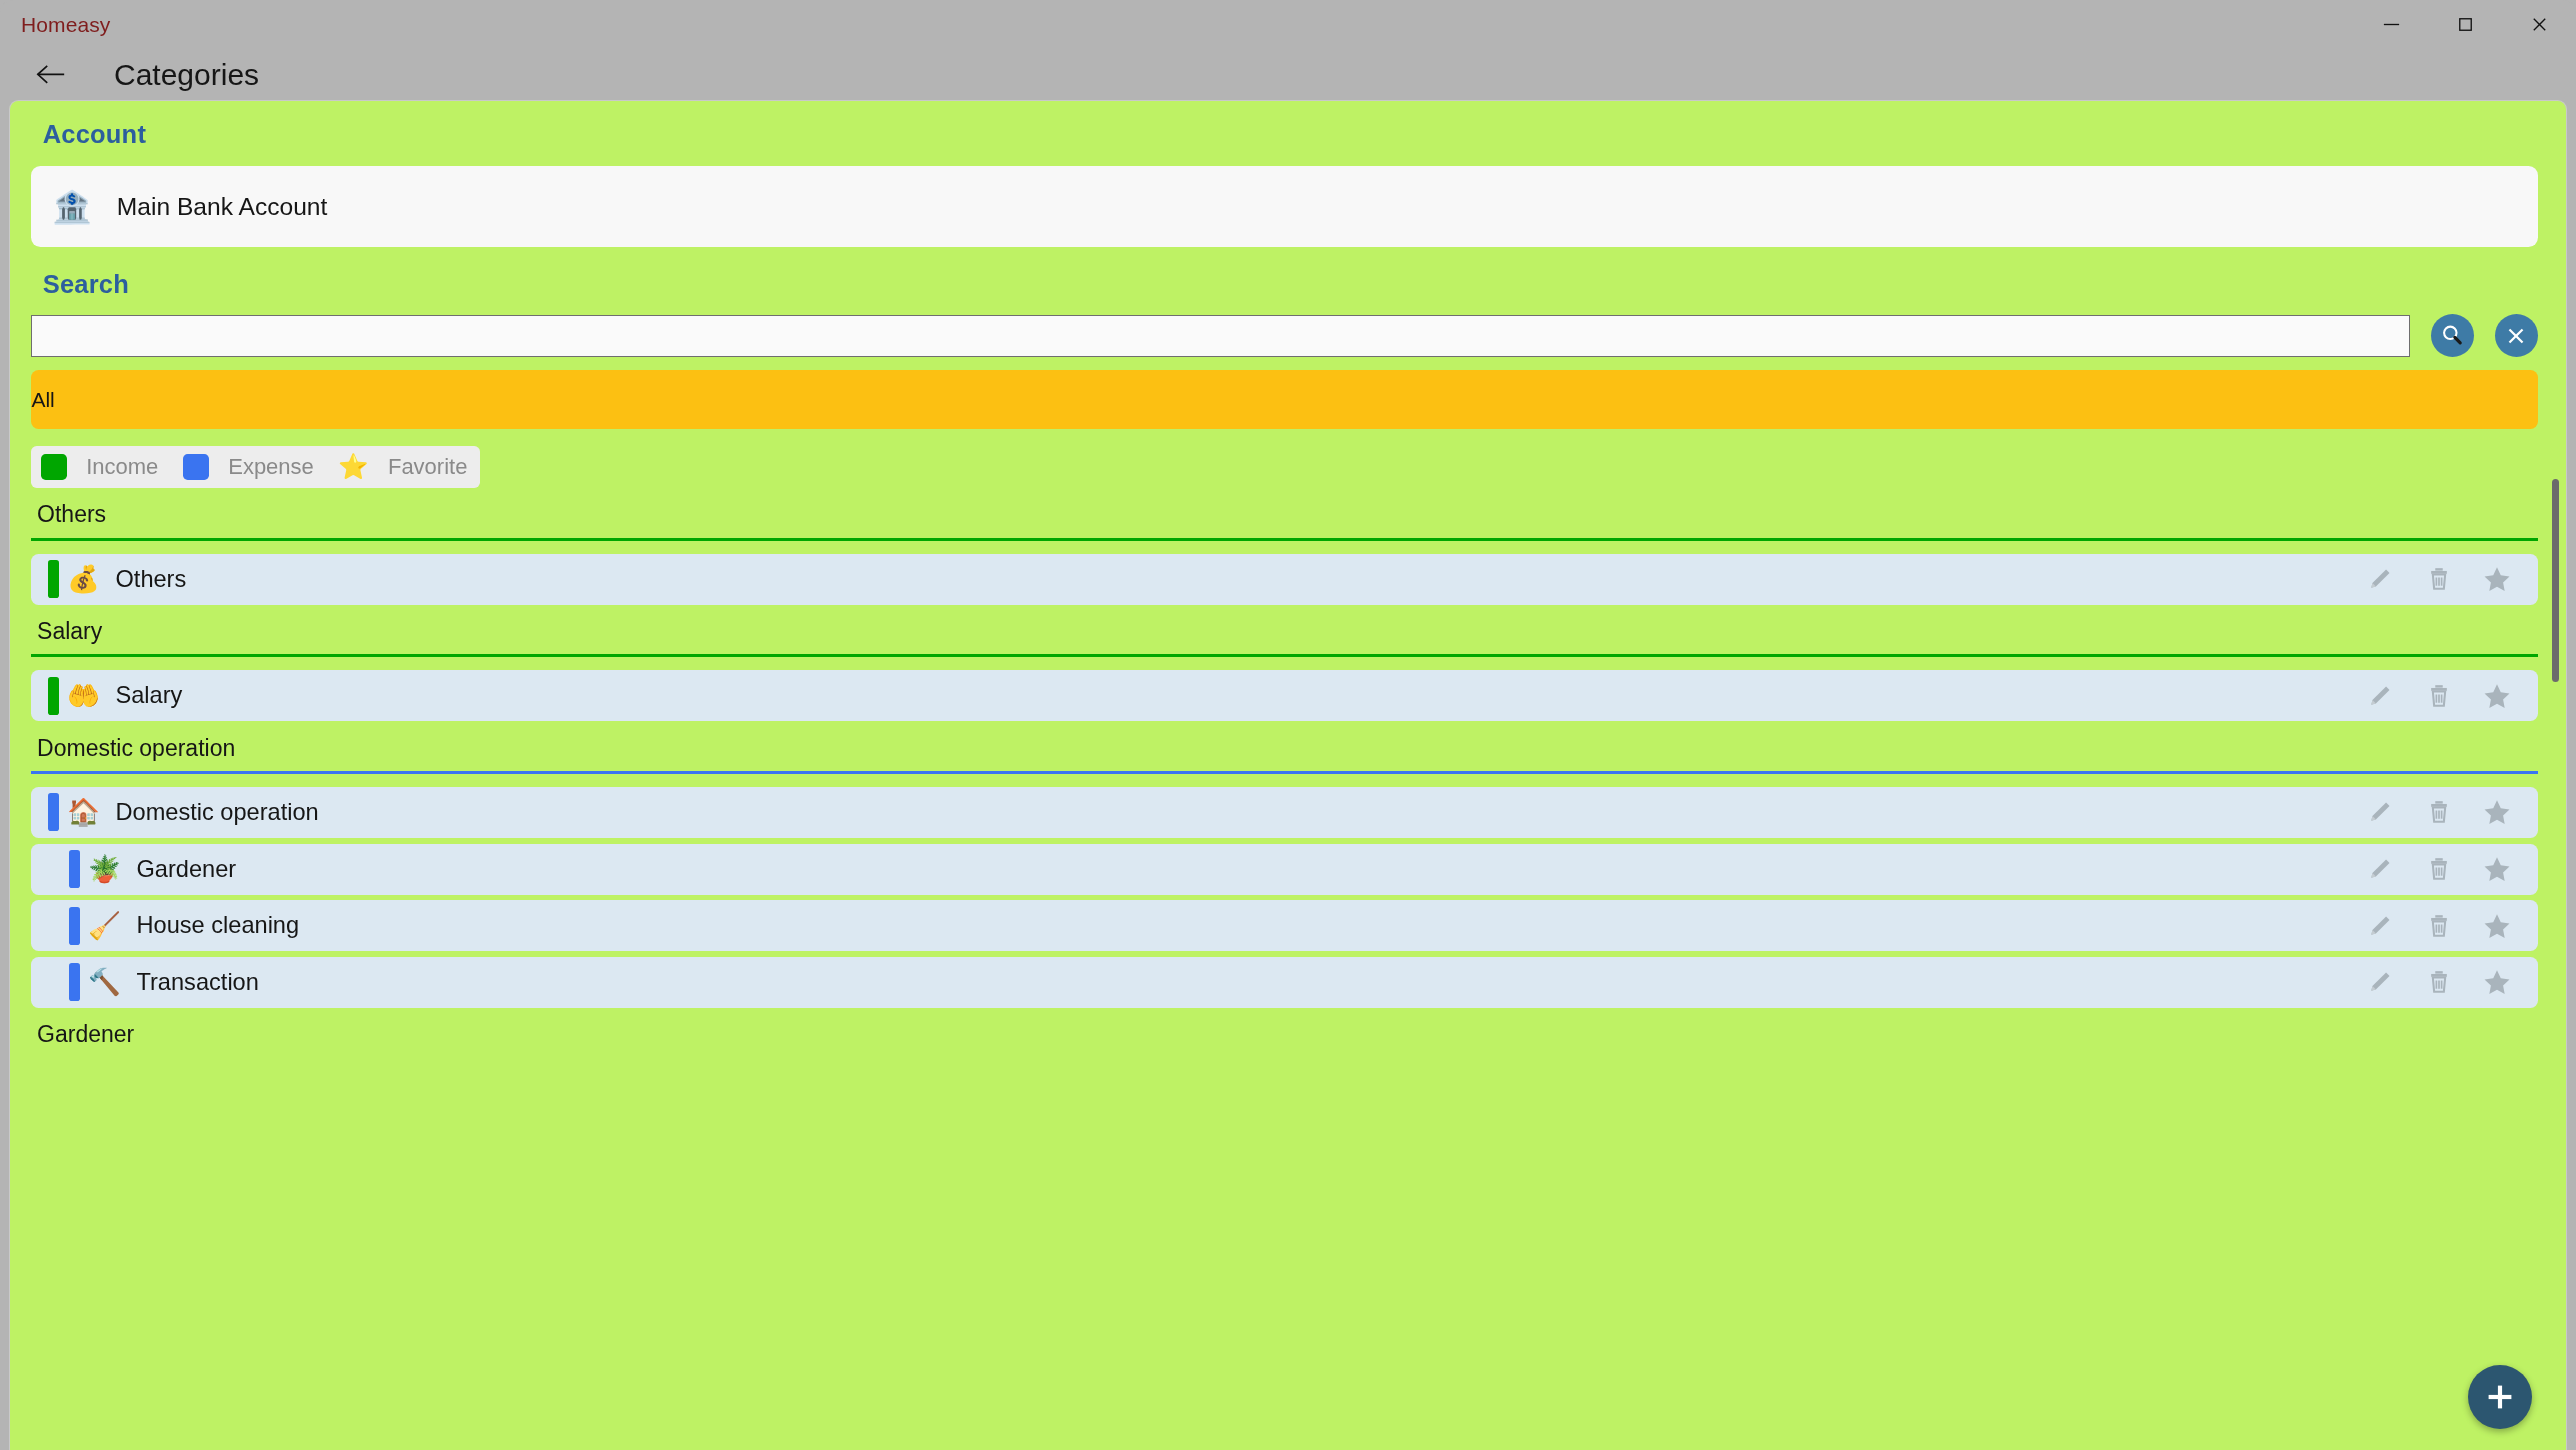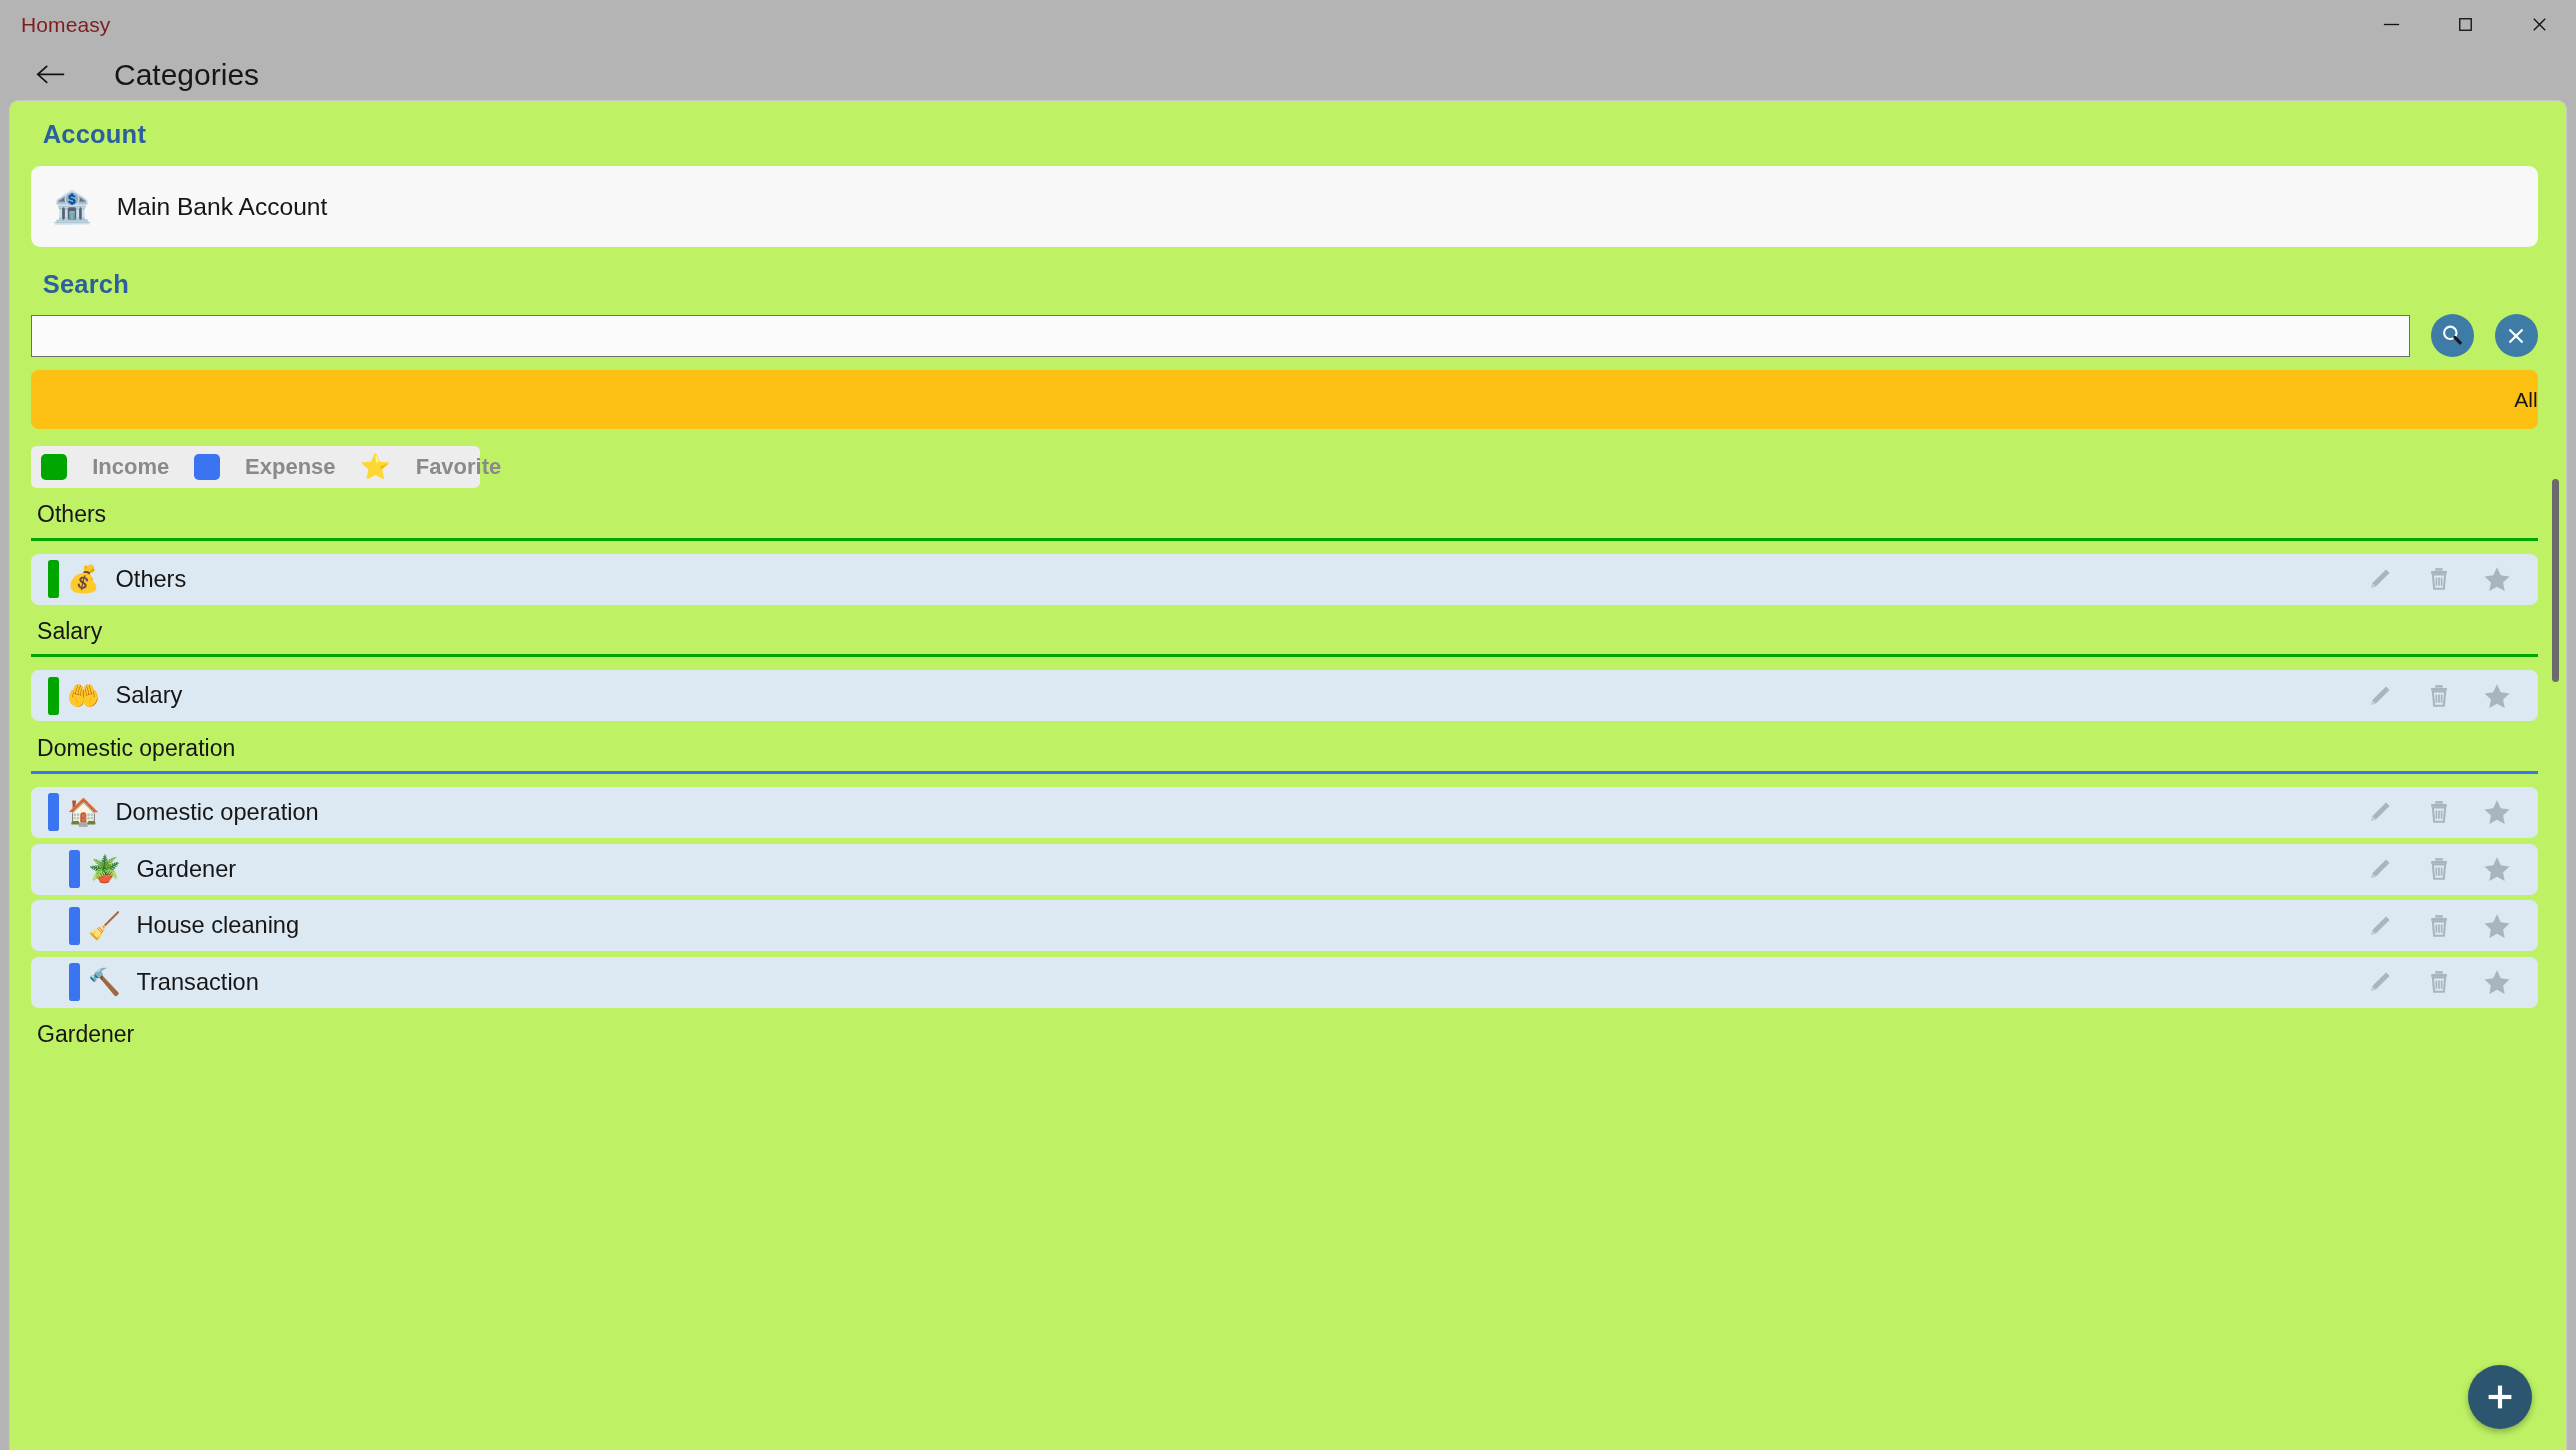--- a/index.html
+++ b/index.html
@@ -130,38 +130,38 @@
 
   
   .tt-label { margin: 23px 0 0 5.7px; }
   .tt-select {
     margin-top: 13.2px;
     height: 59px;
     background: #fcc012;
     border-radius: 7.6px;
     display: flex;
     align-items: center;
-    justify-content: flex-end;
+    justify-content: flex-start;
     font-size: 21px;
     color: #161616;
   }
 
   
   .legend {
     margin-top: 17px;
     height: 42px;
     display: flex;
     align-items: center;
     gap: 13.2px;
     padding-left: 9.4px;
     background: #ededed;
     border-radius: 5.7px;
     width: 449px;
   }
-  .legend-item { display: flex; align-items: center; gap: 25px; margin-right: 11.3px; font-weight: bold; }
+  .legend-item { display: flex; align-items: center; gap: 19px; margin-right: 11.3px; }
   .swatch { width: 26.4px; height: 26.4px; border-radius: 4.7px; }
   .legend-text { font-size: 22px; color: #8a8a8a; }
   .legend-star { font-size: 24.6px; line-height: 1; }
 
   
   .group { margin-top: 13.2px; }
   .group-head {
     font-size: 23px;
     color: #161616;
     padding-left: 5.7px;

